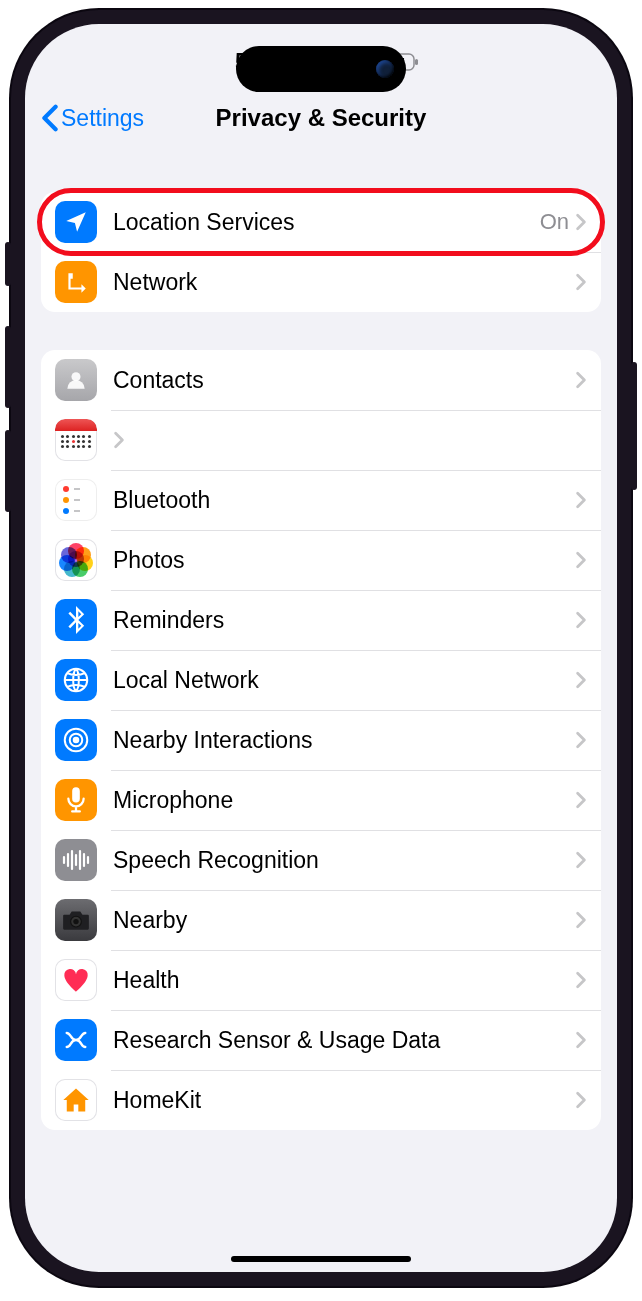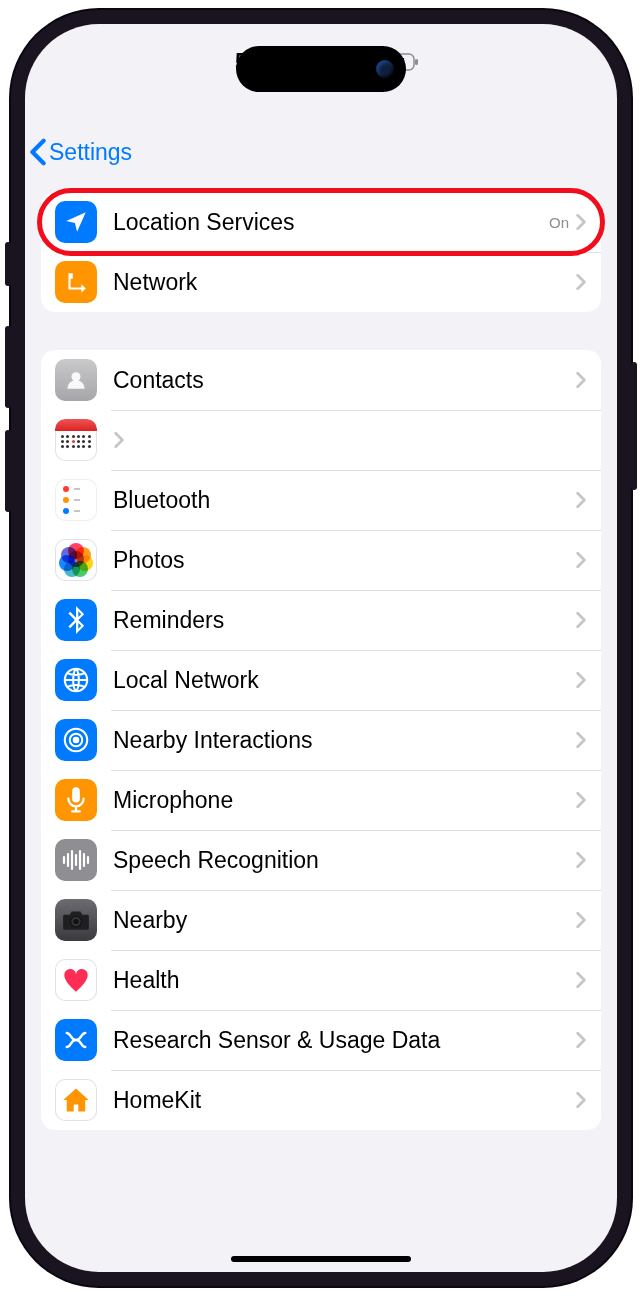--- a/index.html
+++ b/index.html
@@ -37,22 +37,22 @@
     .status {
       height:80px; display:flex; align-items:center; justify-content:center;
       padding:0 36px 0 48px; font-weight:600; font-size:23px;
       position:relative; z-index:2;
     }
     .status .left { display:flex; align-items:center; gap:4px; margin-top:-4px;}
     .status .right { display:flex; align-items:center; gap:16px; margin-top:-4px;}
     .loc-arrow-sb svg, .cell svg, .wifi svg, .batt svg { display:block; }
     
     .nav {
-      height:62px; display:flex; align-items:flex-end; position:relative;
-      border-bottom:0; padding:0 4px;
+      height:62px; display:flex; align-items:flex-start; position:relative;
+      border-bottom:0; padding:0 16px;
     }
     .back { display:flex; align-items:center; color:#007aff; font-size:23px; gap:2px;}
     .back svg { display:block; }
     .title { position:absolute; left:0; right:0; text-align:center;
       font-size:24px; font-weight:700; color:#000; pointer-events:none;}
     
     .content { padding:26px 16px 0 16px; overflow:hidden;}
     .group {
       background:#fff; border-radius:14px; margin-bottom:38px;
     }
@@ -65,21 +65,21 @@
       content:""; position:absolute; top:0; left:70px; right:0;
       border-top:1px solid #e0e0e3;
     }
     .icon-wrap {
       width:42px; height:42px; border-radius:10px; flex:0 0 42px;
       margin-right:16px; display:flex; align-items:center; justify-content:center;
       color:#fff;
     }
     .icon-wrap svg { display:block; }
     .label { font-size:23px; color:#000; flex:1 1 auto; }
-    .detail { font-size:15px; color:#8e8e93; margin-right:6px;}
+    .detail { font-size:22px; color:#8e8e93; margin-right:6px;}
     .chev { color:#c6c6c8; flex:0 0 auto;}
     .chev svg { display:block; }
     
     .callout {
       position:absolute; border:5px solid #f20d1d; border-radius:34px;
       pointer-events:none; z-index:5;
     }
     
     .bg-blue   { background:#007aff; }
     .bg-orange { background:#ff9500; }
@@ -161,20 +161,21 @@
 
     <div class="nav">
       <div class="back">
         <span>
           <svg width="18" height="28" viewBox="0 0 12 20">
               <path d="M10 2 2 10l8 8" fill="none" stroke="#007aff" stroke-width="3" stroke-linecap="round" stroke-linejoin="round"></path>
             </svg>
         </span>
         <span>Settings</span>
       </div>
+      <div class="title">Privacy &amp; Security</div>
     </div>
 
     <div class="content">
 
       <div class="group" style="position:relative;">
         <div class="callout" style="top:-4px; left:-4px; right:-4px; height:68px;"></div>
 
         <div class="row">
           <div class="icon-wrap bg-blue">
             <svg width="26" height="26" viewBox="0 0 24 24">

